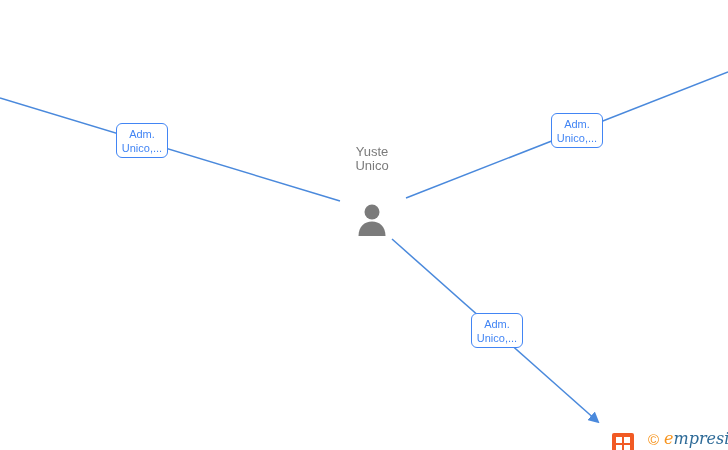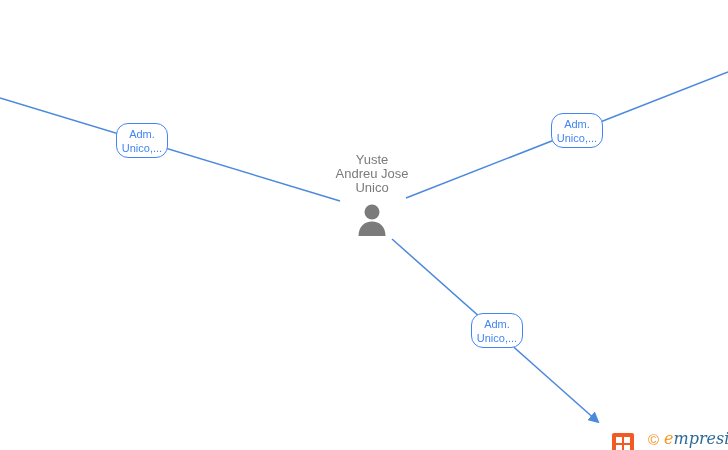--- a/index.html
+++ b/index.html
@@ -12,36 +12,36 @@
     font-family: "Liberation Sans", sans-serif;
   }
   .edges-svg {
     position: absolute;
     left: 0; top: 0;
     width: 728px; height: 450px;
   }
   .center-name {
     position: absolute;
     left: 282px;
-    top: 153px;
+    top: 145px;
     width: 180px;
     text-align: center;
     font-size: 13px;
     line-height: 14px;
     color: #7b7b7b;
     cursor: pointer;
   }
   .edge-label {
     position: absolute;
     box-sizing: border-box;
     width: 52px;
     height: 35px;
     background: #ffffff;
     border: 1px solid #4285f4;
-    border-radius: 12px;
+    border-radius: 6px;
     color: #4285f4;
     font-size: 11px;
     line-height: 14px;
     text-align: center;
     padding-top: 3px;
     cursor: pointer;
   }
   .edge-label-left   { left: 116px; top: 123px; }
   .edge-label-right  { left: 551px; top: 113px; }
   .edge-label-bottom { left: 471px; top: 313px; }
@@ -103,21 +103,20 @@
     <line x1="406" y1="198" x2="728" y2="72" stroke="#4a89dc" stroke-width="1.5"></line>
     <line x1="392" y1="239" x2="597" y2="421" stroke="#4a89dc" stroke-width="1.5" marker-end="url(#arrowhead)"></line>
     <g transform="translate(357,204)" fill="#7b7b7b" style="cursor:pointer;">
       <circle cx="15" cy="8" r="7.5"></circle>
       <path d="M1.5 32 C1.5 22.5 7.5 17.5 15 17.5 C22.5 17.5 28.5 22.5 28.5 32 Z"></path>
     </g>
   </svg>
 
   <div class="center-name">
     <div>Yuste</div>
-    <div>Andreu Jose</div>
     <div>Unico</div>
   </div>
 
   <div class="edge-label edge-label-left">
     <div>Adm.</div>
     <div>Unico,...</div>
   </div>
 
   <div class="edge-label edge-label-right">
     <div>Adm.</div>

